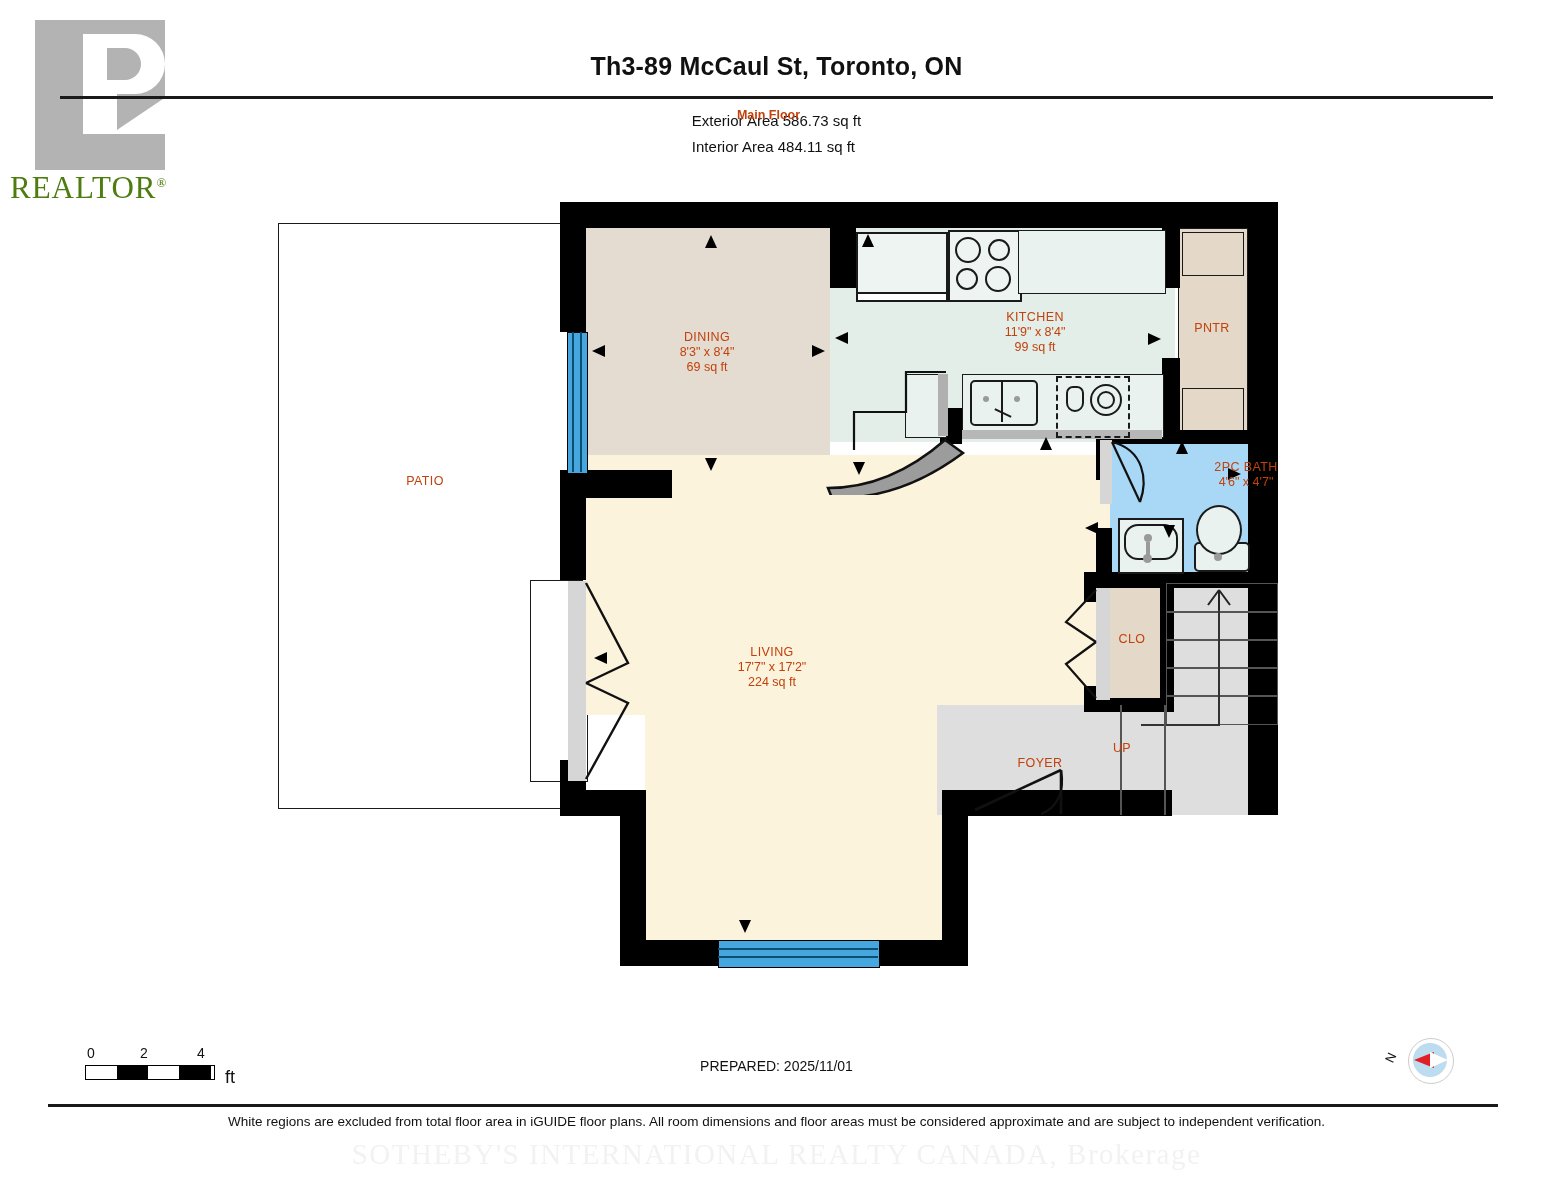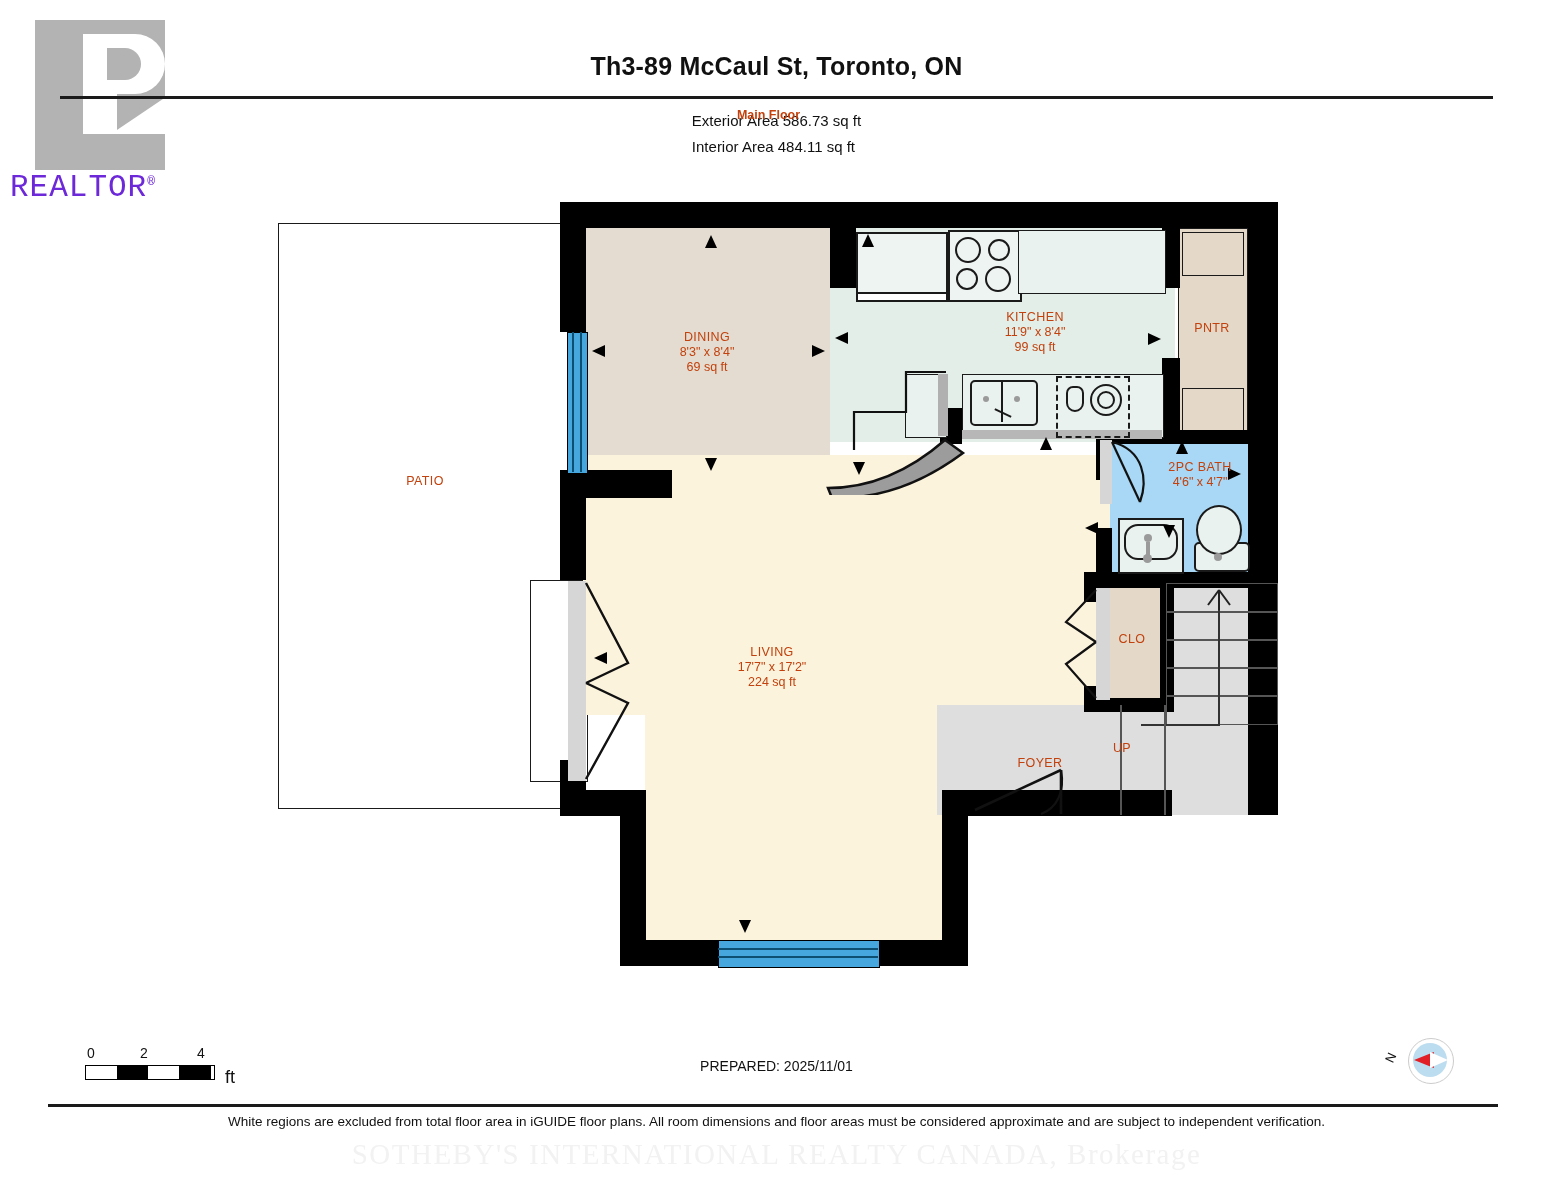--- a/index.html
+++ b/index.html
@@ -14,21 +14,21 @@
   .abs{position:absolute;}
 
   
   #realtor-logo{left:10px;top:20px;width:180px;height:190px;}
   #realtor-logo .rbox{position:absolute;left:25px;top:0;width:130px;height:150px;background:#b3b3b3;}
   #realtor-logo .rbar{position:absolute;left:48px;top:14px;width:34px;height:100px;background:#fff;}
   #realtor-logo .rbowl{position:absolute;left:72px;top:14px;width:58px;height:60px;background:#fff;border-radius:0 30px 30px 0;}
   #realtor-logo .rbowl2{position:absolute;left:72px;top:28px;width:34px;height:32px;background:#b3b3b3;border-radius:0 18px 18px 0;}
   #realtor-logo .rleg{position:absolute;left:76px;top:60px;width:56px;height:54px;background:#fff;
      clip-path:polygon(100% 100%,100% 30%,0 100%);}
-  #realtor-logo .rtext{position:absolute;left:0;top:150px;font-size:31px;letter-spacing:1px;color:#6d28d9;font-family:Liberation Mono, monospace;}
+  #realtor-logo .rtext{position:absolute;left:0;top:150px;font-size:31px;letter-spacing:1px;color:#4d7c0f;font-family:Liberation Serif, serif;}
   #realtor-logo .rtext sup{font-size:13px;}
 
   
   #page-title{left:0;top:52px;width:1553px;text-align:center;font-size:25px;font-weight:bold;letter-spacing:.2px;}
   #title-rule{left:60px;top:96px;width:1433px;height:3px;background:#1a1a1a;}
   #floor-meta{left:0;top:108px;width:1553px;text-align:center;font-size:15px;}
   #floor-meta .row{display:flex;justify-content:center;align-items:flex-start;}
   #floor-meta .lbl{font-weight:bold;width:auto;text-align:right;padding-right:16px;}
   #floor-meta .vals{text-align:left;line-height:26px;}
 
@@ -277,21 +277,21 @@
     <div>11'9" x 8'4"</div>
     <div>99 sq ft</div>
   </div>
 
   <div class="lbl" style="left:692px;top:645px;width:160px;">
     <div class="nm">LIVING</div>
     <div>17'7" x 17'2"</div>
     <div>224 sq ft</div>
   </div>
 
-  <div class="lbl" style="left:1100px;top:460px;width:160px;padding-left:20px;">
+  <div class="lbl" style="left:1146px;top:460px;width:160px;padding-left:20px;">
     <div class="nm">2PC BATH</div>
     <div>4'6" x 4'7"</div>
   </div>
 
   <div class="lbl" style="left:1132px;top:321px;width:160px;">
     <div class="nm">PNTR</div>
   </div>
 
   <div class="lbl" style="left:1052px;top:632px;width:160px;">
     <div class="nm">CLO</div>

